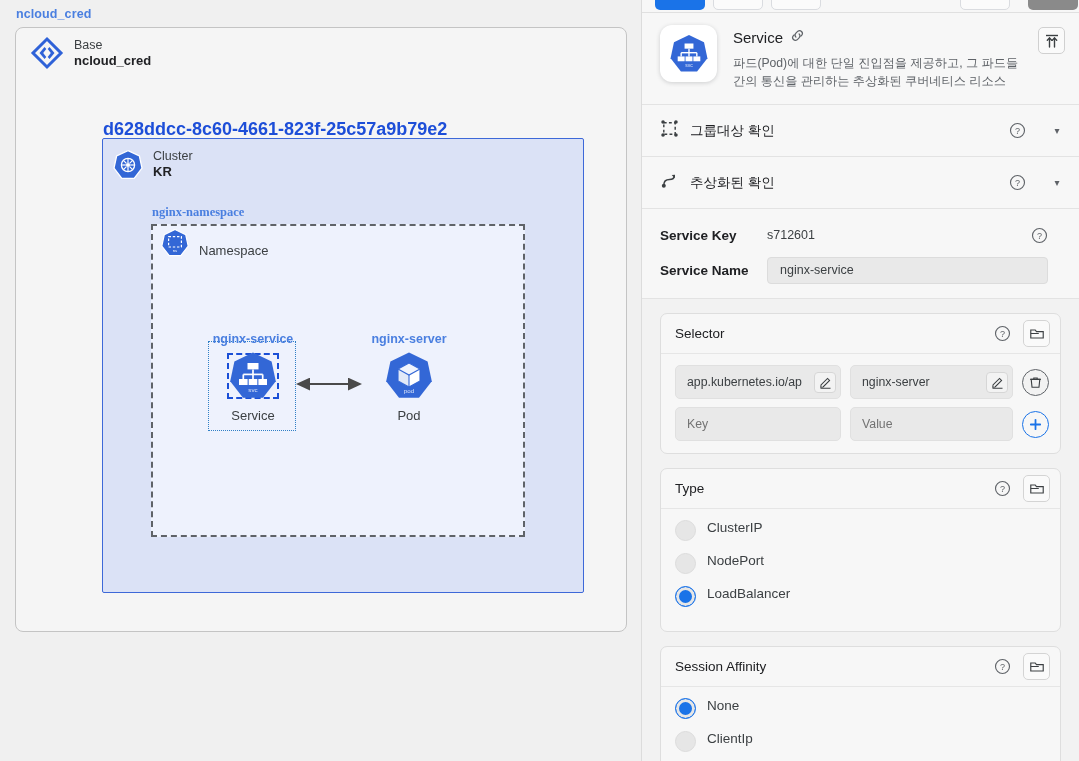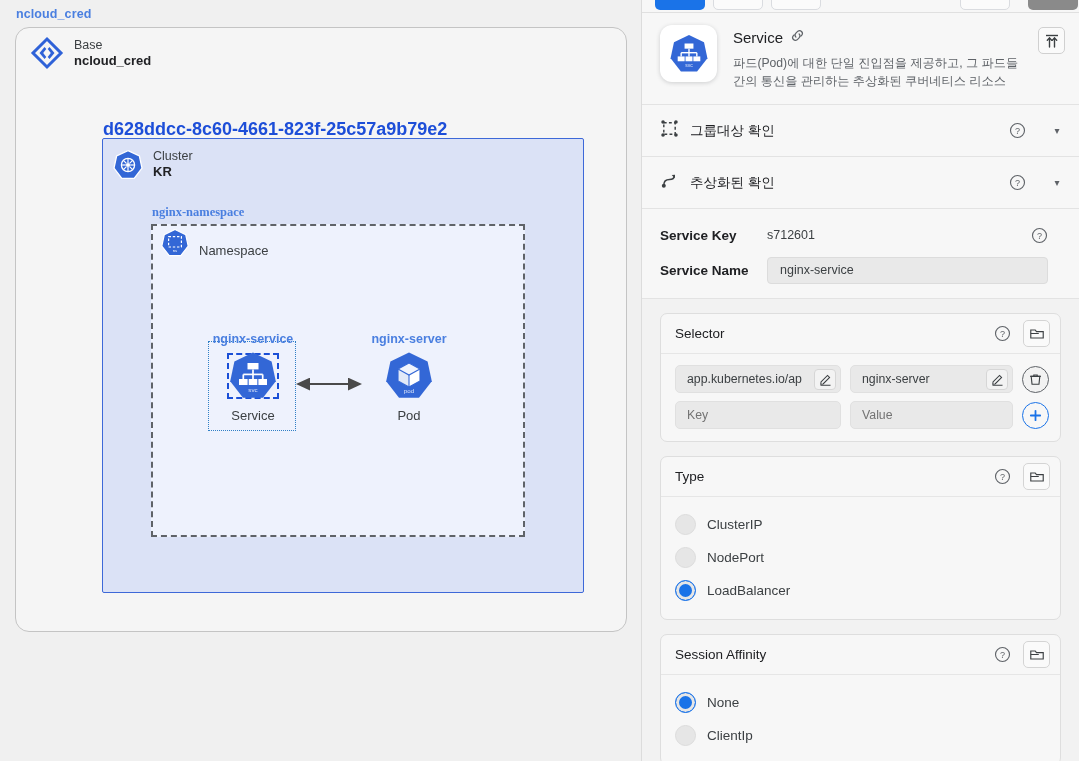--- a/index.html
+++ b/index.html
@@ -21,21 +21,21 @@
   .canvas-label {
     position: absolute; left: 16px; top: 7px;
     font-size: 12.5px; font-weight: bold; color: #4a7fe0;
     letter-spacing: .1px;
   }
   .base-card {
     position: absolute; left: 15px; top: 27px;
     width: 612px; height: 605px;
     background: #f5f5f5;
     border: 1px solid #c4c4c4;
-    border-radius: 14px;
+    border-radius: 8px;
   }
   .base-head { position: absolute; left: 14px; top: 8px; display: flex; align-items: center; gap: 10px; }
   .base-icon { width: 34px; height: 34px; flex: none; }
   .base-text { line-height: 1.28; }
   .base-title { font-size: 12.5px; color: #3c4043; }
   .base-name { font-size: 13px; font-weight: bold; color: #202124; }
 
   
   .cluster-label {
     position: absolute; left: 87px; top: 91px;
@@ -176,41 +176,41 @@
   .folder-btn {
     width: 27px; height: 27px; margin-left: 12px;
     border: 1px solid #d4d4d4; border-radius: 5px; background: #fafafa;
     display: flex; align-items: center; justify-content: center;
   }
   .card-body { padding: 11px 12px 12px 14px; }
 
   .sel-row { display: flex; align-items: center; gap: 9px; }
   .sel-row + .sel-row { margin-top: 8px; }
   .sel-field {
-    height: 28px; background: #e9e9e9; border: 1px solid #e0e0e0; border-radius: 5px;
+    height: 34px; background: #e9e9e9; border: 1px solid #e0e0e0; border-radius: 5px;
     display: flex; align-items: center; padding: 0 4px 0 11px;
     font-size: 12.3px; color: #3c4043; overflow: hidden;
   }
   .sel-key { width: 166px; flex: none; }
   .sel-val { width: 163px; flex: none; }
   .sel-field .txt { flex: 1; white-space: nowrap; overflow: hidden; }
   .sel-field .ph { color: #737373; }
   .pencil {
     width: 22px; height: 21px; flex: none; border: 1px solid #d6d6d6;
     border-radius: 4px; background: #f3f3f3;
     display: flex; align-items: center; justify-content: center;
   }
   .circ-btn {
     width: 27px; height: 27px; border-radius: 50%;
     display: flex; align-items: center; justify-content: center; flex: none;
   }
   .circ-del { border: 1.5px solid #5f6368; background: #f2f2f2; }
   .circ-add { border: 1.8px solid #1a73e8; background: #f7f7f7; }
 
-  .radio-item { display: flex; align-items: center; gap: 11px; height: 33px; }
+  .radio-item { display: flex; align-items: flex-start; gap: 11px; height: 33px; }
   .radio {
     width: 21px; height: 21px; border-radius: 50%; flex: none;
     background: #e6e6e6; border: 1px solid #dcdcdc;
   }
   .radio.on { background: #1a73e8; border-color: #1a73e8; box-shadow: 0 0 0 3px #e6e6e6 inset; }
   .radio-lbl { font-size: 13.5px; color: #3c4043; }
 </style>
 </head>
 <body>
 

